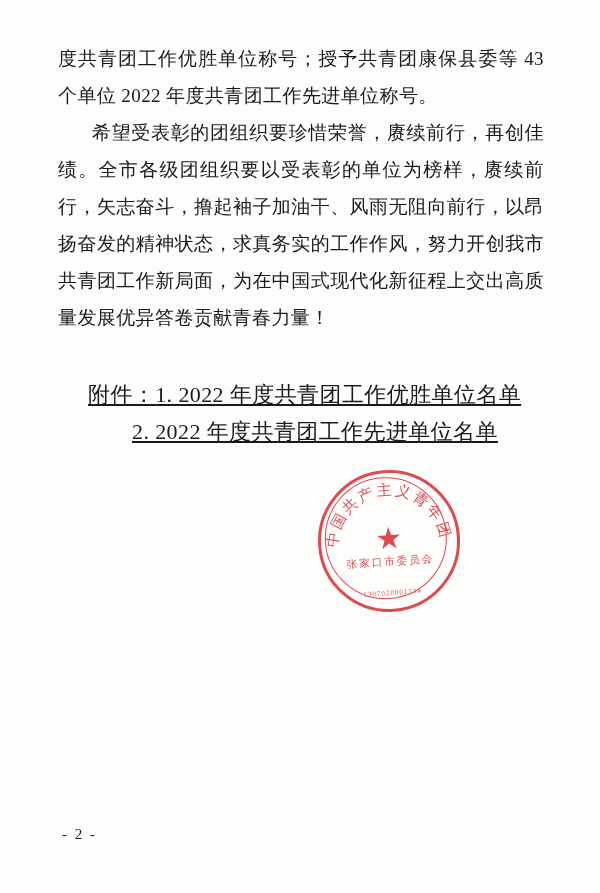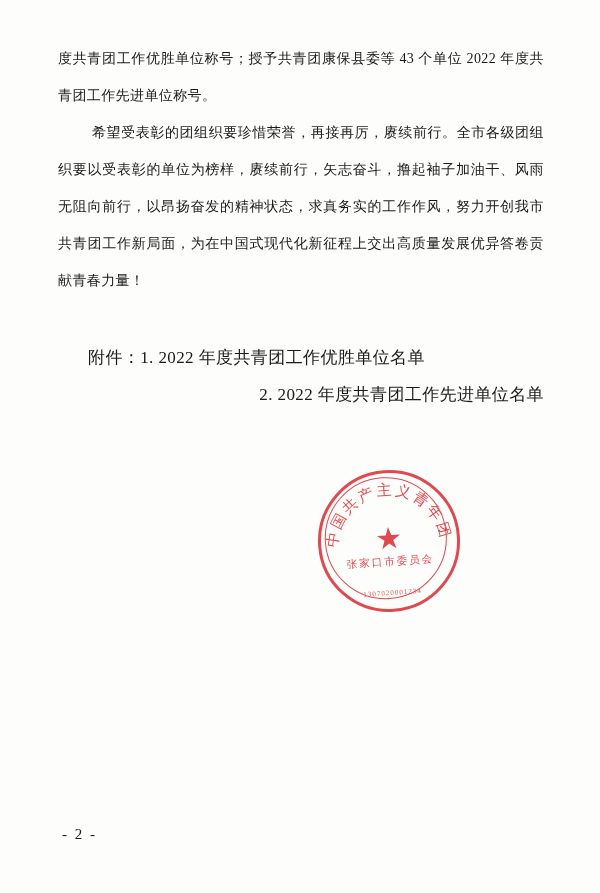--- a/index.html
+++ b/index.html
@@ -21,40 +21,41 @@
     height: 893px;
     background: #fdfdfb;
   }
   .doc-body {
     position: absolute;
     left: 58px;
     top: 40px;
     width: 486px;
   }
   .para {
-    font-size: 14px;
+    font-size: 19px;
     line-height: 37px;
     color: #1a1a1a;
     letter-spacing: 0.4px;
     text-align: justify;
     text-justify: inter-ideograph;
     margin: 0;
   }
   .para.indent {
     text-indent: 34px;
   }
   .attach-block {
     margin-top: 40px;
-    font-size: 17px;
+    font-size: 22px;
     line-height: 37px;
     color: #1a1a1a;
     letter-spacing: 0.4px;
+    text-decoration: underline;
   }
   .attach-line-1 { padding-left: 30px; }
-  .attach-line-2 { padding-left: 74px; text-align: right; }
+  .attach-line-2 { padding-left: 74px; }
 
   
   .sign-area {
     position: absolute;
     left: 300px;
     top: 470px;
     width: 260px;
     height: 150px;
   }
   .sign-text {
@@ -135,21 +136,21 @@
 </style>
 </head>
 <body>
 
 <div class="page">
 
   <div class="doc-body">
 
     <p class="para">度共青团工作优胜单位称号；授予共青团康保县委等 43 个单位 2022 年度共青团工作先进单位称号。</p>
 
-    <p class="para indent">希望受表彰的团组织要珍惜荣誉，再接再厉，赓续前行。全市各级团组织要以受表彰的单位为榜样，赓续前行，矢志奋斗，撸起袖子加油干、风雨无阻向前行，以昂扬奋发的精神状态，求真务实的工作作风，努力开创我市共青团工作新局面，为在中国式现代化新征程上交出高质量发展优异答卷贡献青春力量！</p>
+    <p class="para indent">希望受表彰的团组织要珍惜荣誉，赓续前行，再创佳绩。全市各级团组织要以受表彰的单位为榜样，赓续前行，矢志奋斗，撸起袖子加油干、风雨无阻向前行，以昂扬奋发的精神状态，求真务实的工作作风，努力开创我市共青团工作新局面，为在中国式现代化新征程上交出高质量发展优异答卷贡献青春力量！</p>
 
     <div class="attach-block">
       <div class="attach-line-1"><span>附件：</span><span>1. 2022 年度共青团工作优胜单位名单</span></div>
       <div class="attach-line-2">2. 2022 年度共青团工作先进单位名单</div>
     </div>
 
   </div>
 
   <div class="sign-area">
 

